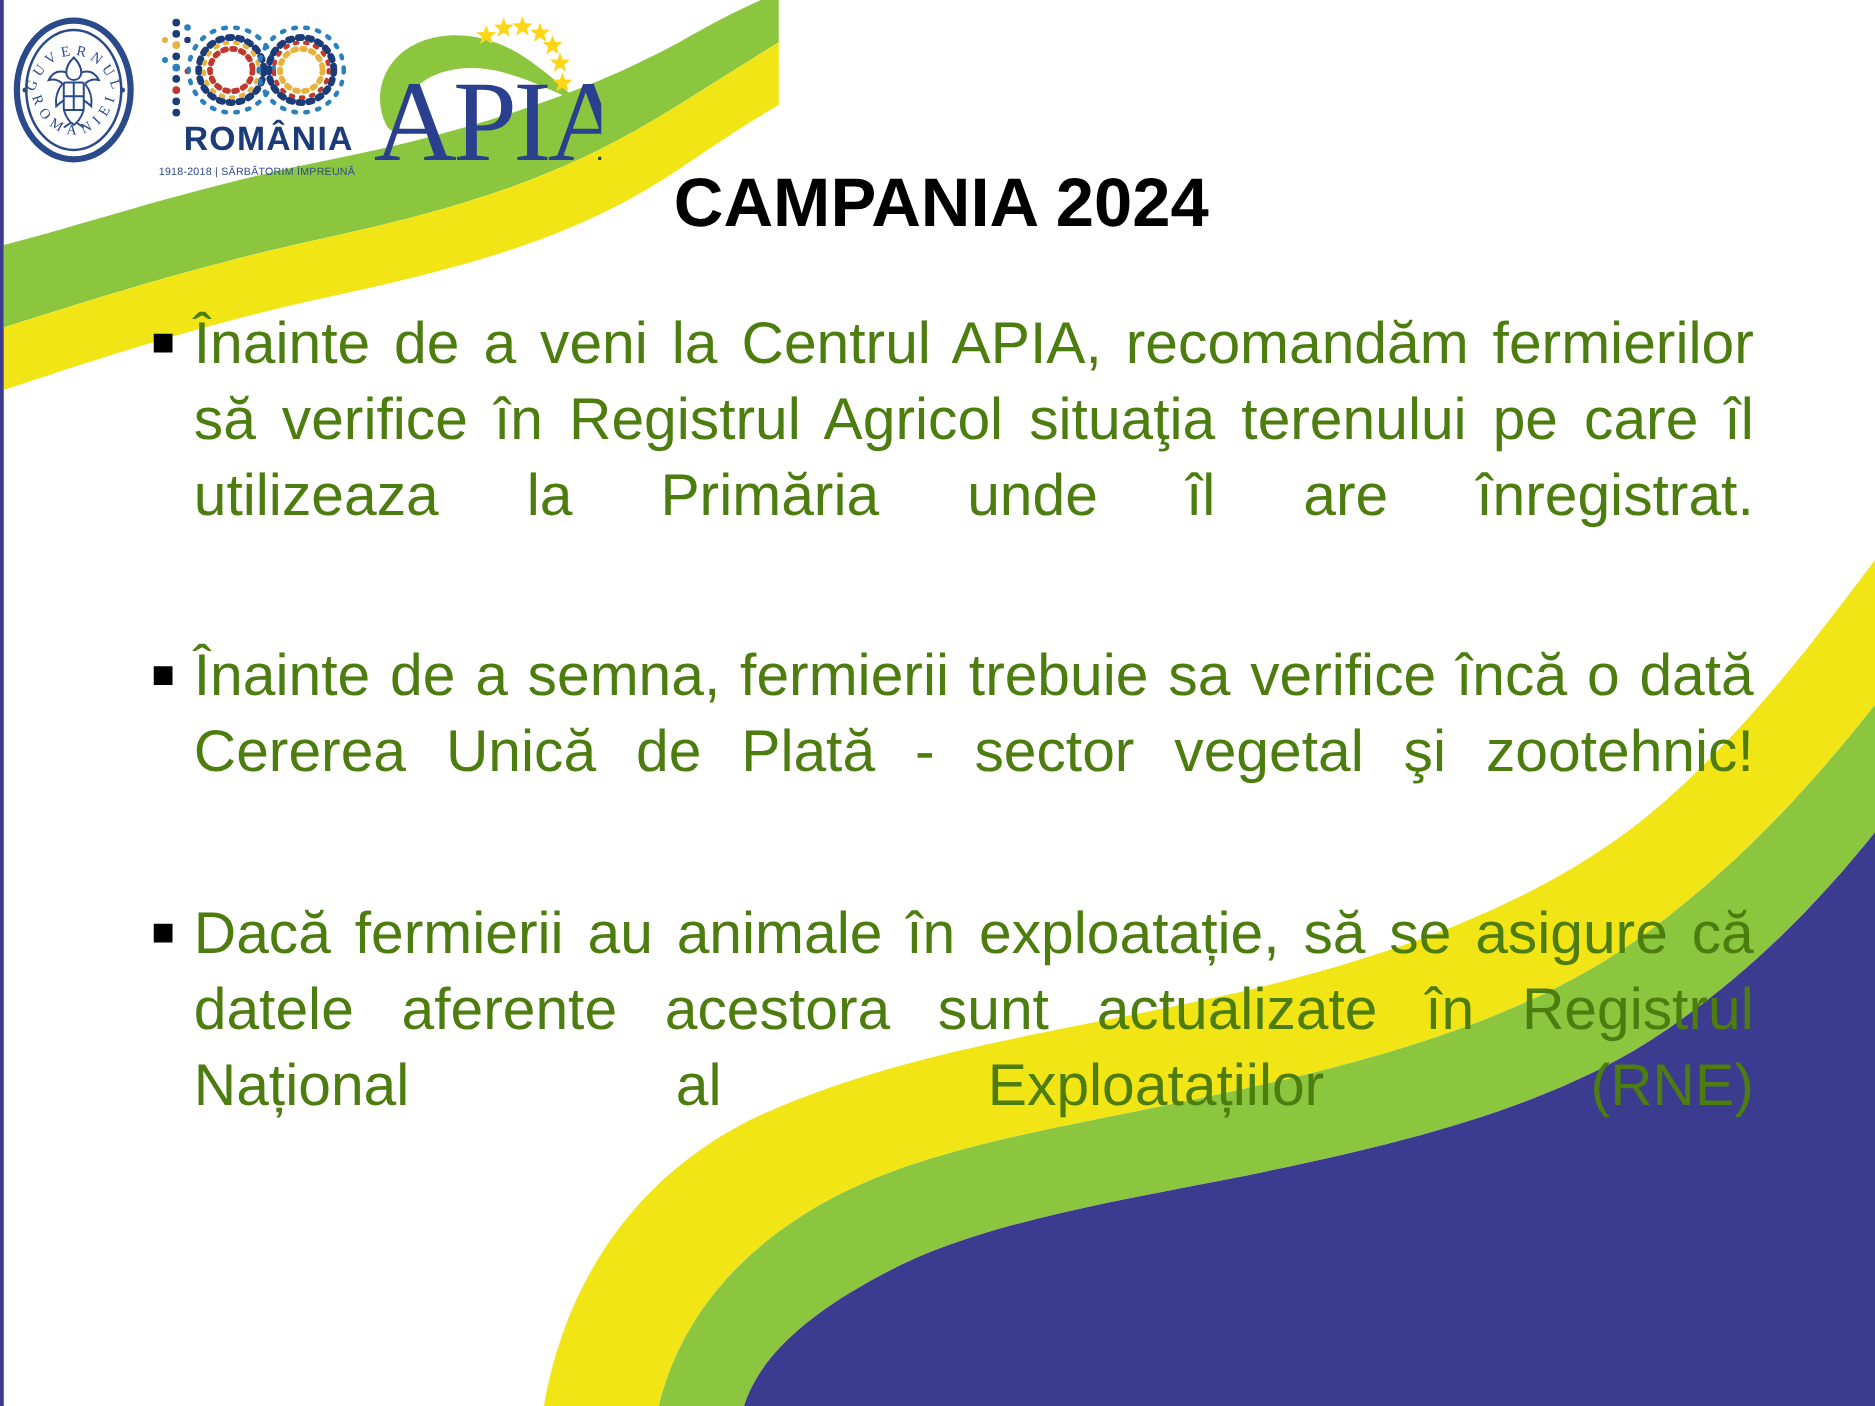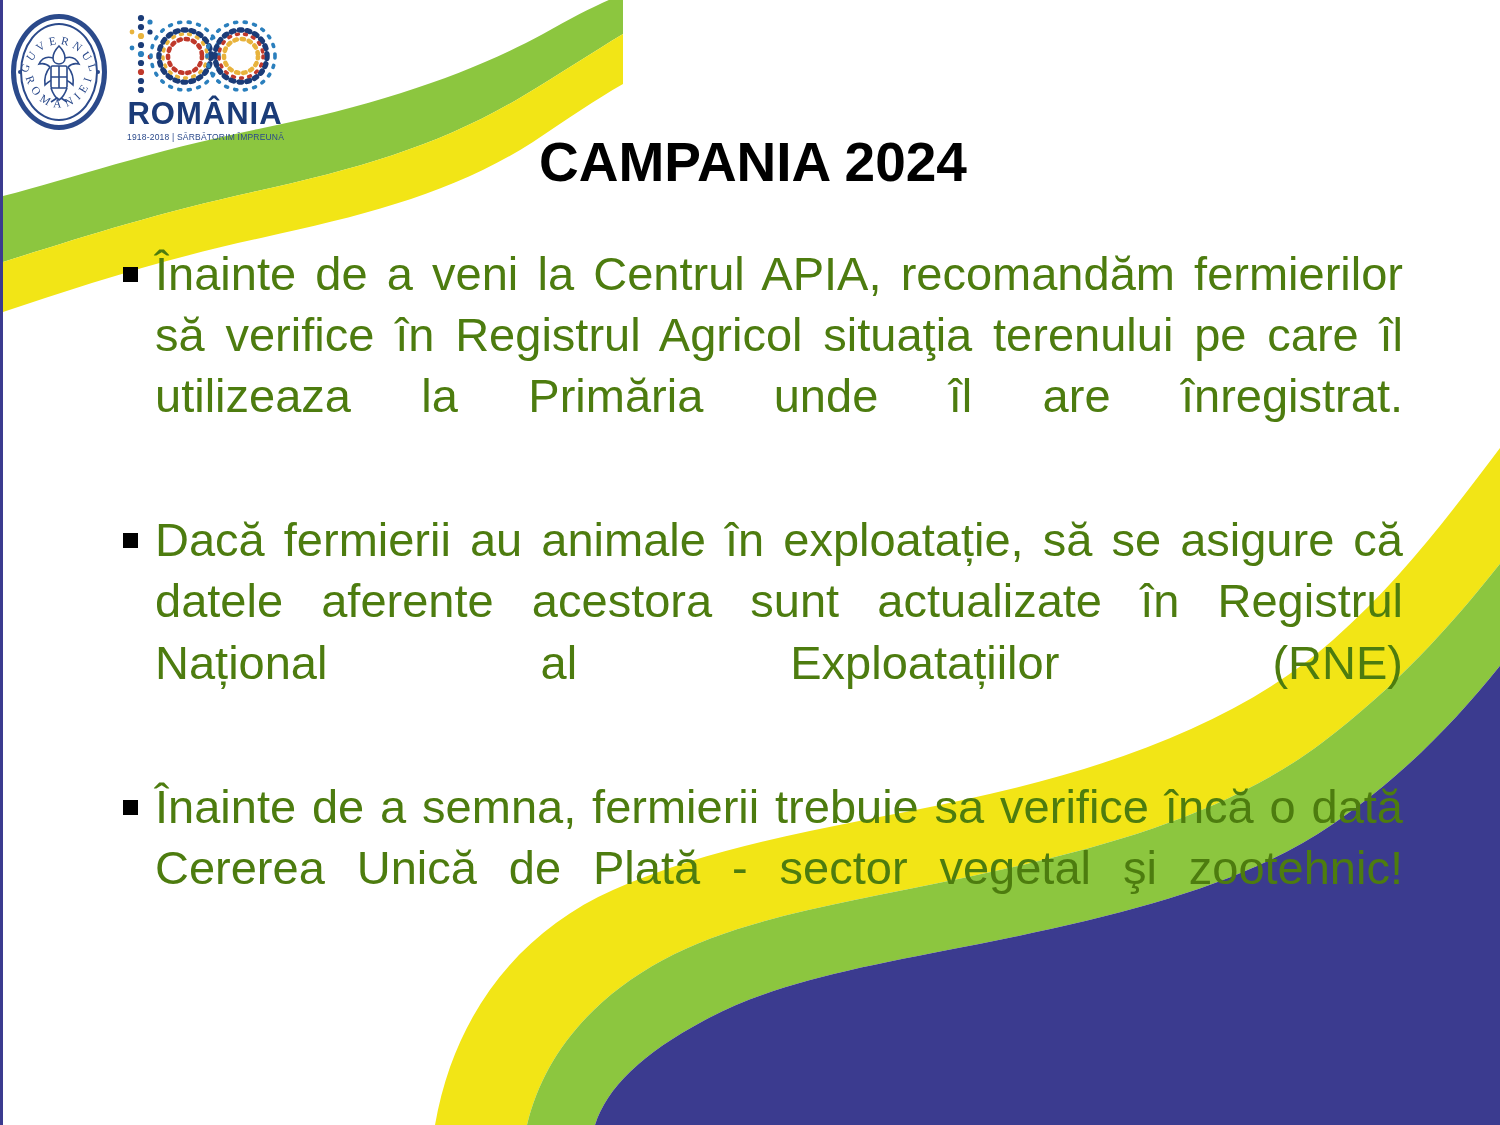--- a/index.html
+++ b/index.html
@@ -87,24 +87,24 @@
     top: 12px;
     width: 156px;
     height: 130px;
   }
   .cent-dots { position: absolute; left: 0; top: 0; width: 156px; height: 90px; }
   .cent-word {
     position: absolute;
     left: 0;
     top: 86px;
     width: 156px;
-    text-align: center;
+    text-align: right;
     font-family: "Liberation Sans", sans-serif;
     font-weight: bold;
-    font-size: 31px;
+    font-size: 27px;
     letter-spacing: 1px;
     color: #1b3c78;
     line-height: 1;
   }
   .cent-tag {
     position: absolute;
     left: 0;
     top: 120px;
     width: 156px;
     text-align: center;
@@ -266,35 +266,55 @@
           <circle cx="114" cy="44" r="26" fill="none" stroke="#1b3c78" stroke-width="5.5" stroke-dasharray="2.6 5.4" stroke-linecap="round"></circle>
           <circle cx="114" cy="44" r="17" fill="none" stroke="#e8b33c" stroke-width="4.6" stroke-dasharray="2.3 5.0" stroke-linecap="round"></circle>
           <circle cx="114" cy="44" r="34" fill="none" stroke="#2a7fbd" stroke-width="3.6" stroke-dasharray="2.0 7.6" stroke-linecap="round"></circle>
           <circle cx="114" cy="44" r="22" fill="none" stroke="#c0392b" stroke-width="3.4" stroke-dasharray="2.0 6.2" stroke-linecap="round"></circle>
         </g>
       </svg>
       <div class="cent-word">ROMÂNIA</div>
       <div class="cent-tag">1918-2018 | SĂRBĂTORIM ÎMPREUNĂ</div>
     </div>
 
+    <div class="apia">
+      <svg class="apia-svg" width="190" height="140" viewBox="0 0 190 140">
+
+        <path fill="#8cc63f" d="M18,96 C6,72 16,42 44,30 C72,18 104,26 126,40 C146,53 160,66 172,78
+                 C154,70 134,60 112,54 C86,47 58,50 42,66 C30,78 26,88 30,102
+                 C24,102 20,100 18,96 Z"></path>
+
+        <g fill="#ffd617">
+          <polygon points="98,16 100.1,21.6 106,21.8 101.4,25.5 103,31.3 98,27.9 93,31.3 94.6,25.5 90,21.8 95.9,21.6"></polygon>
+          <polygon points="112,10 114.1,15.6 120,15.8 115.4,19.5 117,25.3 112,21.9 107,25.3 108.6,19.5 104,15.8 109.9,15.6"></polygon>
+          <polygon points="127,9 129.1,14.6 135,14.8 130.4,18.5 132,24.3 127,20.9 122,24.3 123.6,18.5 119,14.8 124.9,14.6"></polygon>
+          <polygon points="141,14 143.1,19.6 149,19.8 144.4,23.5 146,29.3 141,25.9 136,29.3 137.6,23.5 133,19.8 138.9,19.6"></polygon>
+          <polygon points="151,24 153.1,29.6 159,29.8 154.4,33.5 156,39.3 151,35.9 146,39.3 147.6,33.5 143,29.8 148.9,29.6"></polygon>
+          <polygon points="157,38 159.1,43.6 165,43.8 160.4,47.5 162,53.3 157,49.9 152,53.3 153.6,47.5 149,43.8 154.9,43.6"></polygon>
+          <polygon points="159,54 161.1,59.6 167,59.8 162.4,63.5 164,69.3 159,65.9 154,69.3 155.6,63.5 151,59.8 156.9,59.6"></polygon>
+        </g>
+
+        <text x="8" y="124" font-family="Liberation Serif, serif" font-size="92" fill="#2b3f8f" letter-spacing="-3">APIA</text>
+      </svg>
+    </div>
   </div>
 
   <div class="title">CAMPANIA 2024</div>
 
   <div class="body">
 
     <div class="bullet">
       <span class="marker"></span>
       <span class="btext">Înainte de a veni la Centrul APIA, recomandăm fermierilor să verifice în Registrul Agricol situaţia terenului pe care îl utilizeaza la Primăria unde îl are înregistrat.</span>
     </div>
 
     <div class="bullet">
       <span class="marker"></span>
-      <span class="btext">Dacă fermierii au animale în exploatație, să se asigure că datele aferente acestora sunt actualizate în Registrul Național al Exploatațiilor (RNE)</span>
+      <span class="btext">Înainte de a semna, fermierii trebuie sa verifice încă o dată Cererea Unică de Plată - sector vegetal şi zootehnic!</span>
     </div>
 
     <div class="bullet">
       <span class="marker"></span>
-      <span class="btext">Înainte de a semna, fermierii trebuie sa verifice încă o dată Cererea Unică de Plată - sector vegetal şi zootehnic!</span>
+      <span class="btext">Dacă fermierii au animale în exploatație, să se asigure că datele aferente acestora sunt actualizate în Registrul Național al Exploatațiilor (RNE)</span>
     </div>
 
   </div>
 </div>
 
 </body></html>

